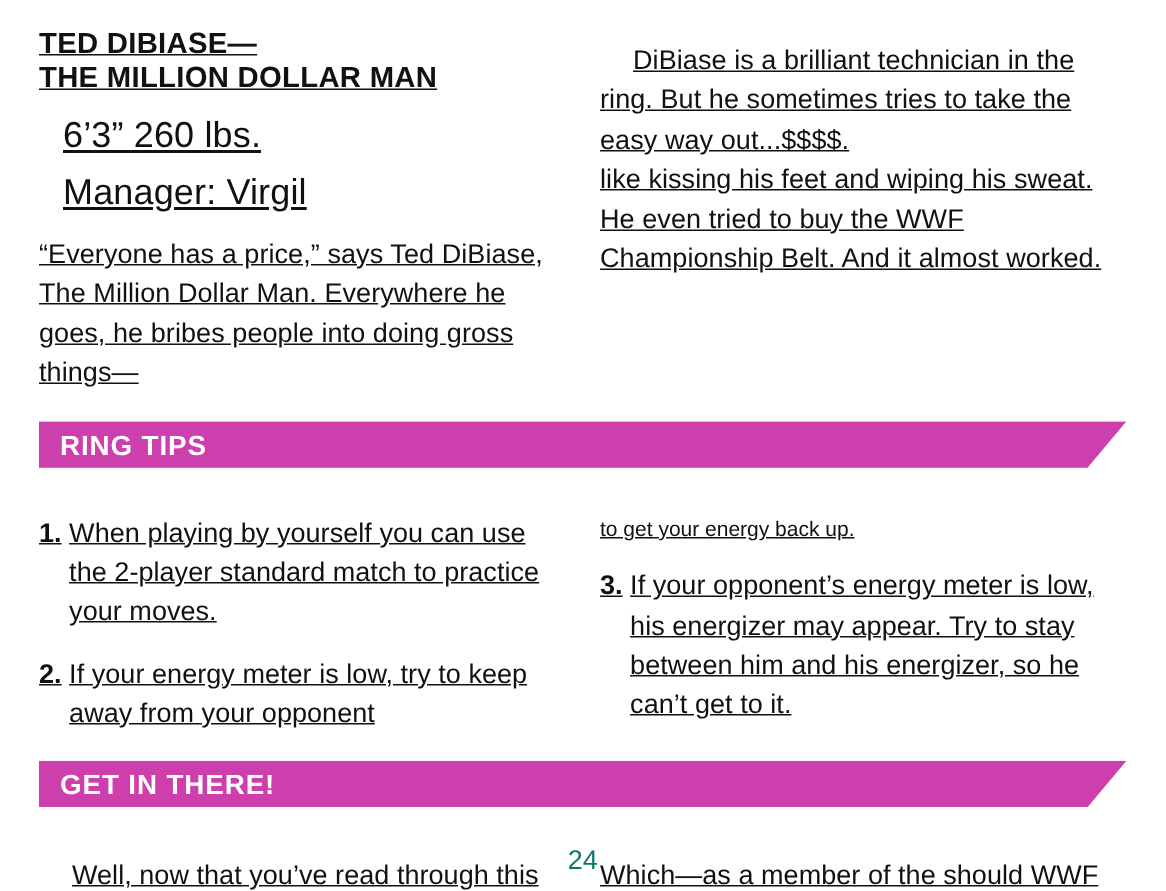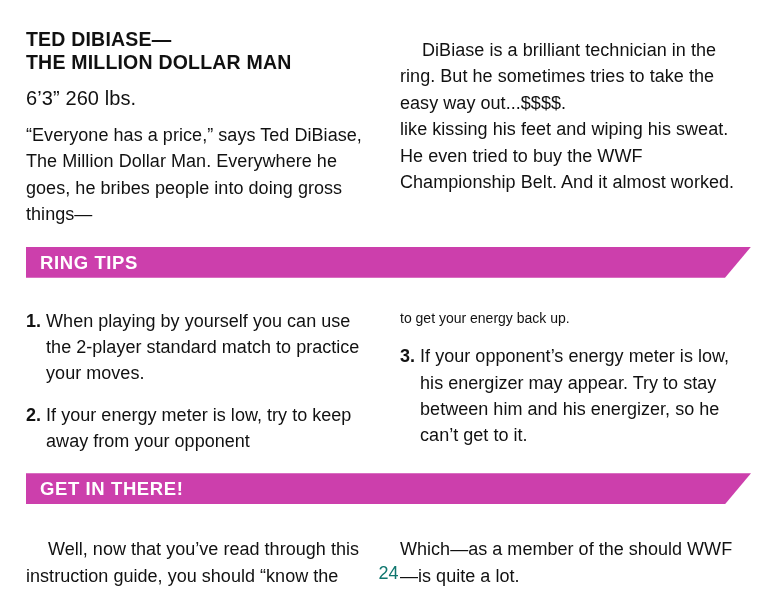--- a/index.html
+++ b/index.html
@@ -13,21 +13,22 @@
     font-family: "Liberation Sans", sans-serif;
     color: #111111;
     overflow: hidden;
     position: relative;
   }
   .page {
     position: relative;
     width: 777px;
     height: 594px;
     box-sizing: border-box;
-    padding: 28px 26px 0 26px;
+    padding: 18px 26px 0 26px;
+    text-decoration: underline;
   }
 
   
   .bio {
     display: flex;
     gap: 34px;
     align-items: flex-start;
   }
   .bio-col {
     width: 340px;
@@ -36,23 +37,23 @@
     font-weight: bold;
     font-size: 19.5px;
     line-height: 1.18;
     letter-spacing: 0.2px;
     margin: 0 0 9px 0;
   }
   .wrestler-name .line2 {
     display: block;
   }
   .stat-line {
-    font-size: 20px;
+    font-size: 24px;
     line-height: 1.5;
-    margin: 0 0 2px 0;
+    margin: 0 0 2px 16px;
     letter-spacing: 0.1px;
   }
   .bio-para {
     font-size: 18px;
     line-height: 1.47;
     margin: 9px 0 0 0;
     letter-spacing: 0.05px;
   }
   .bio-para.first-right {
     margin-top: 0;
@@ -164,20 +165,21 @@
 
 <div class="page">
 
   <div class="bio">
     <div class="bio-col">
       <h1 class="wrestler-name">
         <span>TED DIBIASE—</span>
         <span class="line2">THE MILLION DOLLAR MAN</span>
       </h1>
       <p class="stat-line">6’3” 260 lbs.</p>
+      <p class="stat-line">Manager: Virgil</p>
       <p class="bio-para">“Everyone has a price,” says Ted DiBiase, The Million Dollar Man. Everywhere he goes, he bribes people into doing gross things—</p>
     </div>
     <div class="bio-col">
       <p class="bio-para indent">DiBiase is a brilliant technician in the ring. But he sometimes tries to take the easy way out...$$$$.</p>
       <p class="bio-para first-right">like kissing his feet and wiping his sweat. He even tried to buy the WWF Championship Belt. And it almost worked.</p>
     </div>
   </div>
 
   <div class="spacer-md"></div>
 

